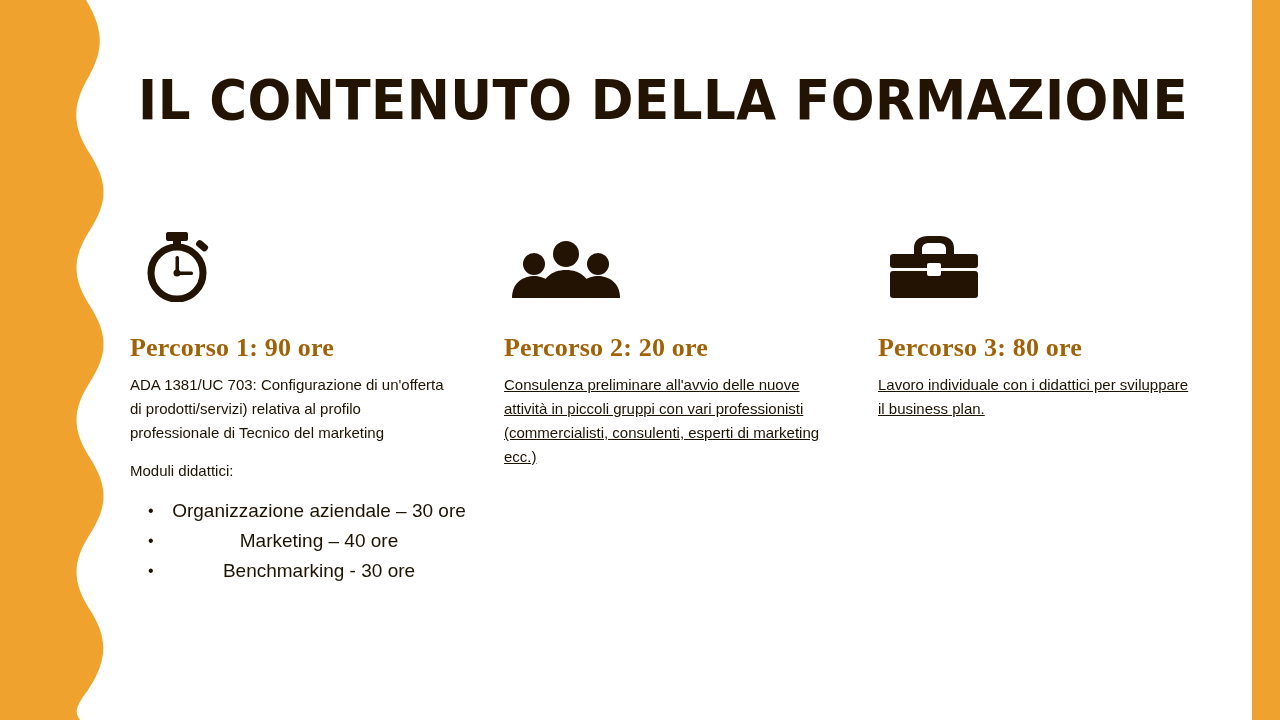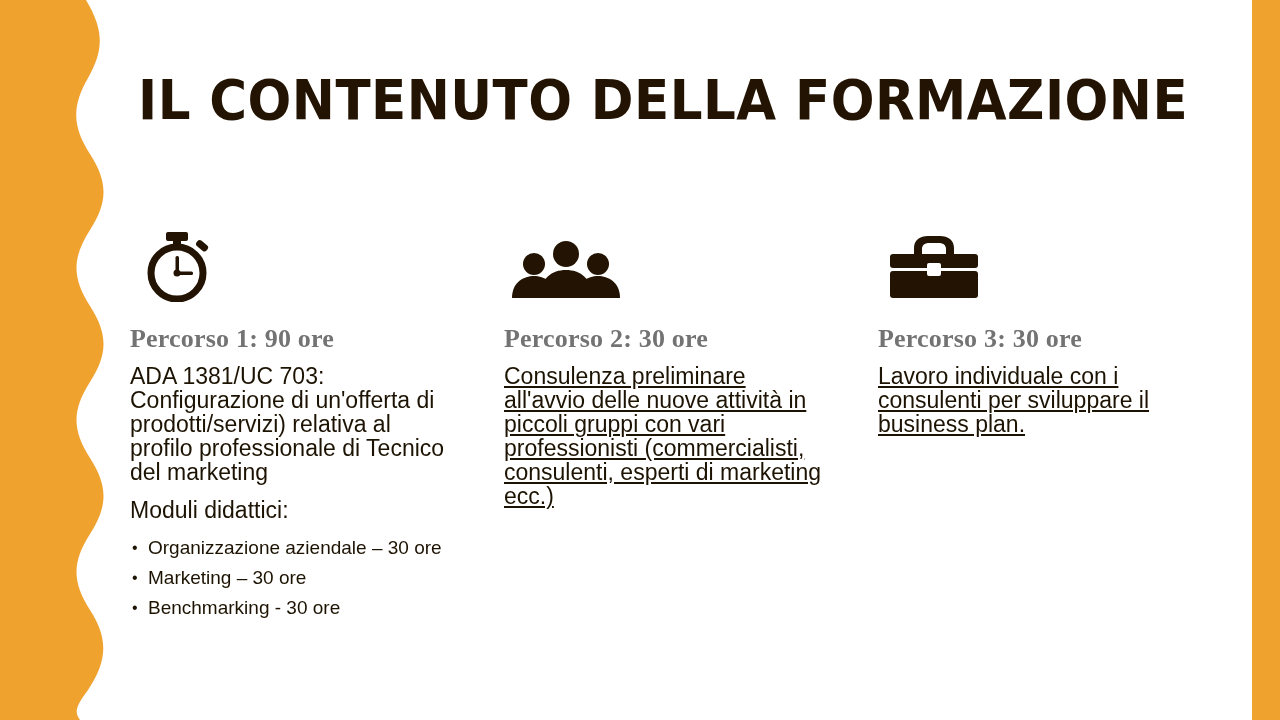--- a/index.html
+++ b/index.html
@@ -68,38 +68,39 @@
 
   .icon-wrap {
     height: 72px;
     display: flex;
     align-items: center;
   }
   .col-heading {
     font-family: "Liberation Serif", serif;
     font-weight: bold;
     font-size: 26px;
-    color: #737373;
-    margin-top: 22px;
+    color: #a16207;
+    margin-top: 31px;
     margin-bottom: 10px;
     letter-spacing: 0.2px;
   }
   .col-body {
     font-family: "Liberation Sans", sans-serif;
-    font-size: 23px;
+    font-size: 15px;
     line-height: 24px;
     color: #1d1303;
     margin: 0 0 14px 0;
     width: 322px;
   }
   .col-body.narrow { width: 318px; text-decoration: underline; }
   .bullets {
     list-style: none;
-    margin: 0;
+    margin: 16px;
     padding: 0;
+    text-align: center;
   }
   .bullets li {
     position: relative;
     font-family: "Liberation Sans", sans-serif;
     font-size: 19px;
     line-height: 24px;
     color: #1d1303;
     padding-left: 18px;
     margin-bottom: 6px;
     width: 310px;
@@ -153,51 +154,51 @@
             <rect x="45.5" y="26" width="3.5" height="18" rx="1.5"></rect>
             <rect x="47" y="41.5" width="16" height="3.5" rx="1.5"></rect>
           </g>
         </svg>
       </div>
       <div class="col-heading">Percorso 1: 90 ore</div>
       <p class="col-body">ADA 1381/UC 703: Configurazione di un'offerta di prodotti/servizi) relativa al profilo professionale di Tecnico del marketing</p>
       <p class="col-body">Moduli didattici:</p>
       <ul class="bullets">
         <li>Organizzazione aziendale – 30 ore</li>
-        <li>Marketing – 30 ore</li>
+        <li>Marketing – 40 ore</li>
         <li>Benchmarking - 30 ore</li>
       </ul>
     </div>
 
     <div class="col col-2">
       <div class="icon-wrap">
         <svg width="130" height="72" viewBox="0 0 130 72" aria-hidden="true">
           <g fill="#231302">
             <circle cx="30" cy="34" r="11"></circle>
             <path d="M8 68 C8 52 20 46 30 46 C40 46 52 52 52 68 Z"></path>
             <circle cx="94" cy="34" r="11"></circle>
             <path d="M72 68 C72 52 84 46 94 46 C104 46 116 52 116 68 Z"></path>
             <circle cx="62" cy="24" r="13"></circle>
             <path d="M36 68 C36 48 48 40 62 40 C76 40 88 48 88 68 Z"></path>
           </g>
         </svg>
       </div>
-      <div class="col-heading">Percorso 2: 30 ore</div>
+      <div class="col-heading">Percorso 2: 20 ore</div>
       <p class="col-body narrow">Consulenza preliminare all'avvio delle nuove attività in piccoli gruppi con vari professionisti (commercialisti, consulenti, esperti di marketing ecc.)</p>
     </div>
 
     <div class="col col-3">
       <div class="icon-wrap">
         <svg width="110" height="72" viewBox="0 0 110 72" aria-hidden="true">
           <g fill="#231302">
             <path d="M36 18 C36 10 42 6 50 6 L62 6 C70 6 76 10 76 18 L76 24 L68 24 L68 19 C68 15 65 13 61 13 L51 13 C47 13 44 15 44 19 L44 24 L36 24 Z"></path>
             <rect x="12" y="24" width="88" height="14" rx="3"></rect>
             <rect x="12" y="41" width="88" height="27" rx="3"></rect>
             <rect x="49" y="33" width="14" height="13" rx="2" fill="#ffffff"></rect>
           </g>
         </svg>
       </div>
-      <div class="col-heading">Percorso 3: 30 ore</div>
-      <p class="col-body narrow">Lavoro individuale con i consulenti per sviluppare il business plan.</p>
+      <div class="col-heading">Percorso 3: 80 ore</div>
+      <p class="col-body narrow">Lavoro individuale con i didattici per sviluppare il business plan.</p>
     </div>
 
   </div>
 </div>
 
 </body></html>

